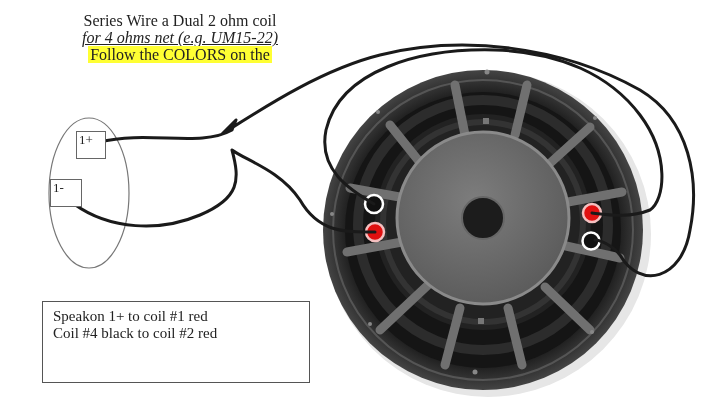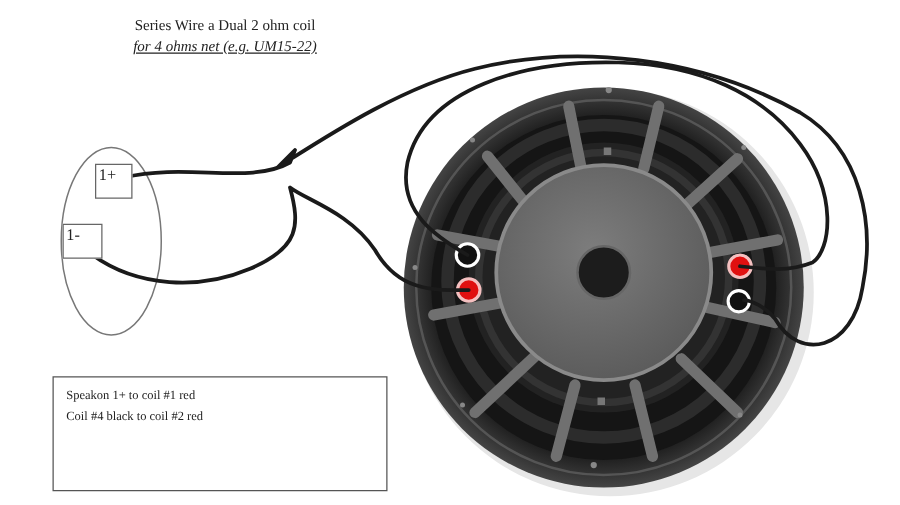--- a/index.html
+++ b/index.html
@@ -1,35 +1,36 @@
 <!DOCTYPE html>
 <html><head>
 <meta charset="utf-8">
 <style>
   html, body { margin: 0; padding: 0; background: #ffffff; }
   body { width: 720px; height: 404px; position: relative; overflow: hidden;
          font-family: "Liberation Serif", "DejaVu Serif", serif; color: #222; }
   .title-block { position: absolute; left: 60px; top: 12px; width: 240px;
-                 text-align: center; font-size: 12px; line-height: 17px; }
+                 text-align: center; font-size: 16px; line-height: 17px; }
   .title-block .u { text-decoration: underline; font-style: italic; }
   .title-block .hl { background: #ffff33; padding: 0 2px; }
   .diagram { position: absolute; left: 0; top: 0; width: 720px; height: 404px; }
   .term-label { position: absolute; font-size: 13px; line-height: 14px;
                 border: 1px solid #666; background: #fff; padding: 1px 2px; box-sizing: border-box; }
-  .instr-box { position: absolute; left: 42px; top: 301px; width: 268px; height: 92px;
+  .instr-box { position: absolute; left: 42px; top: 301px; width: 268px; height: 82px;
                border: 1px solid #555; box-sizing: border-box; padding: 6px 10px;
-               font-size: 10px; line-height: 17px; background: #fff; }
+               font-size: 15px; line-height: 17px; background: #fff; }
   .instr-box div { white-space: nowrap; }
 </style>
 </head>
 <body>
 
 <div class="title-block">
   <div>Series Wire a Dual 2 ohm coil</div>
   <div class="u">for 4 ohms net (e.g. UM15-22)</div>
+  <div><span class="hl">Follow the COLORS on the</span></div>
 </div>
 
 <svg class="diagram" viewBox="0 0 720 404" xmlns="http://www.w3.org/2000/svg">
   <defs>
     <radialGradient id="frameGrad" cx="50%" cy="50%" r="50%">
       <stop offset="0%" stop-color="#3a3a3a"></stop>
       <stop offset="85%" stop-color="#1e1e1e"></stop>
       <stop offset="100%" stop-color="#444"></stop>
     </radialGradient>
     <radialGradient id="magnetGrad" cx="45%" cy="40%" r="60%">

